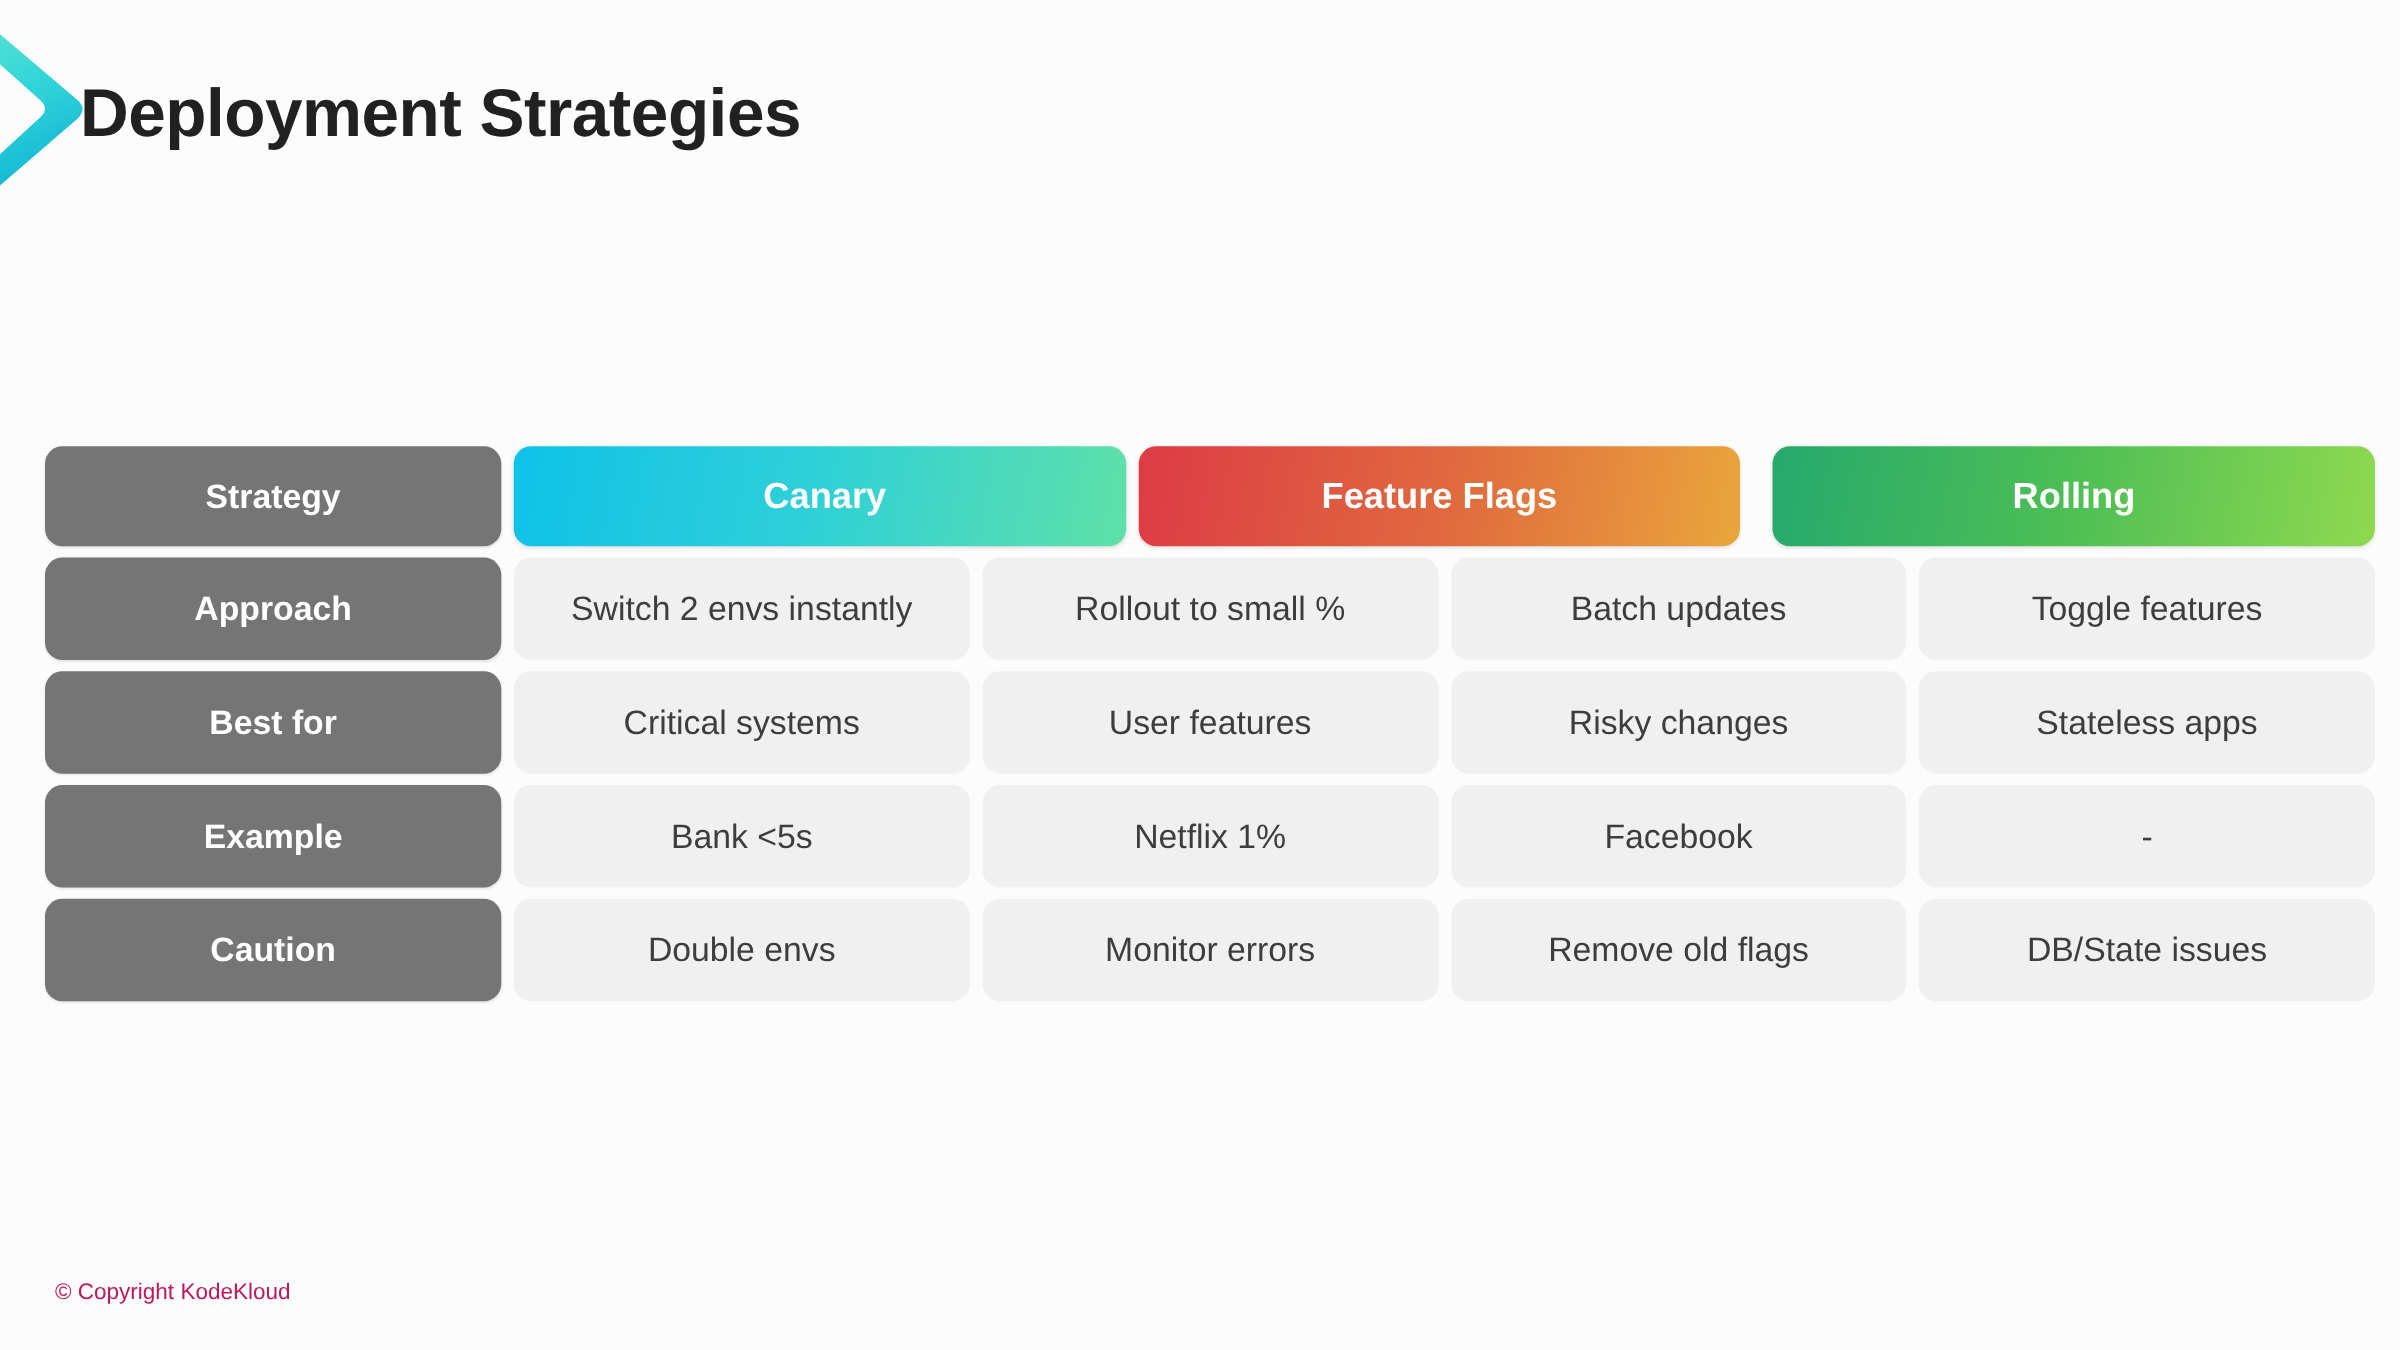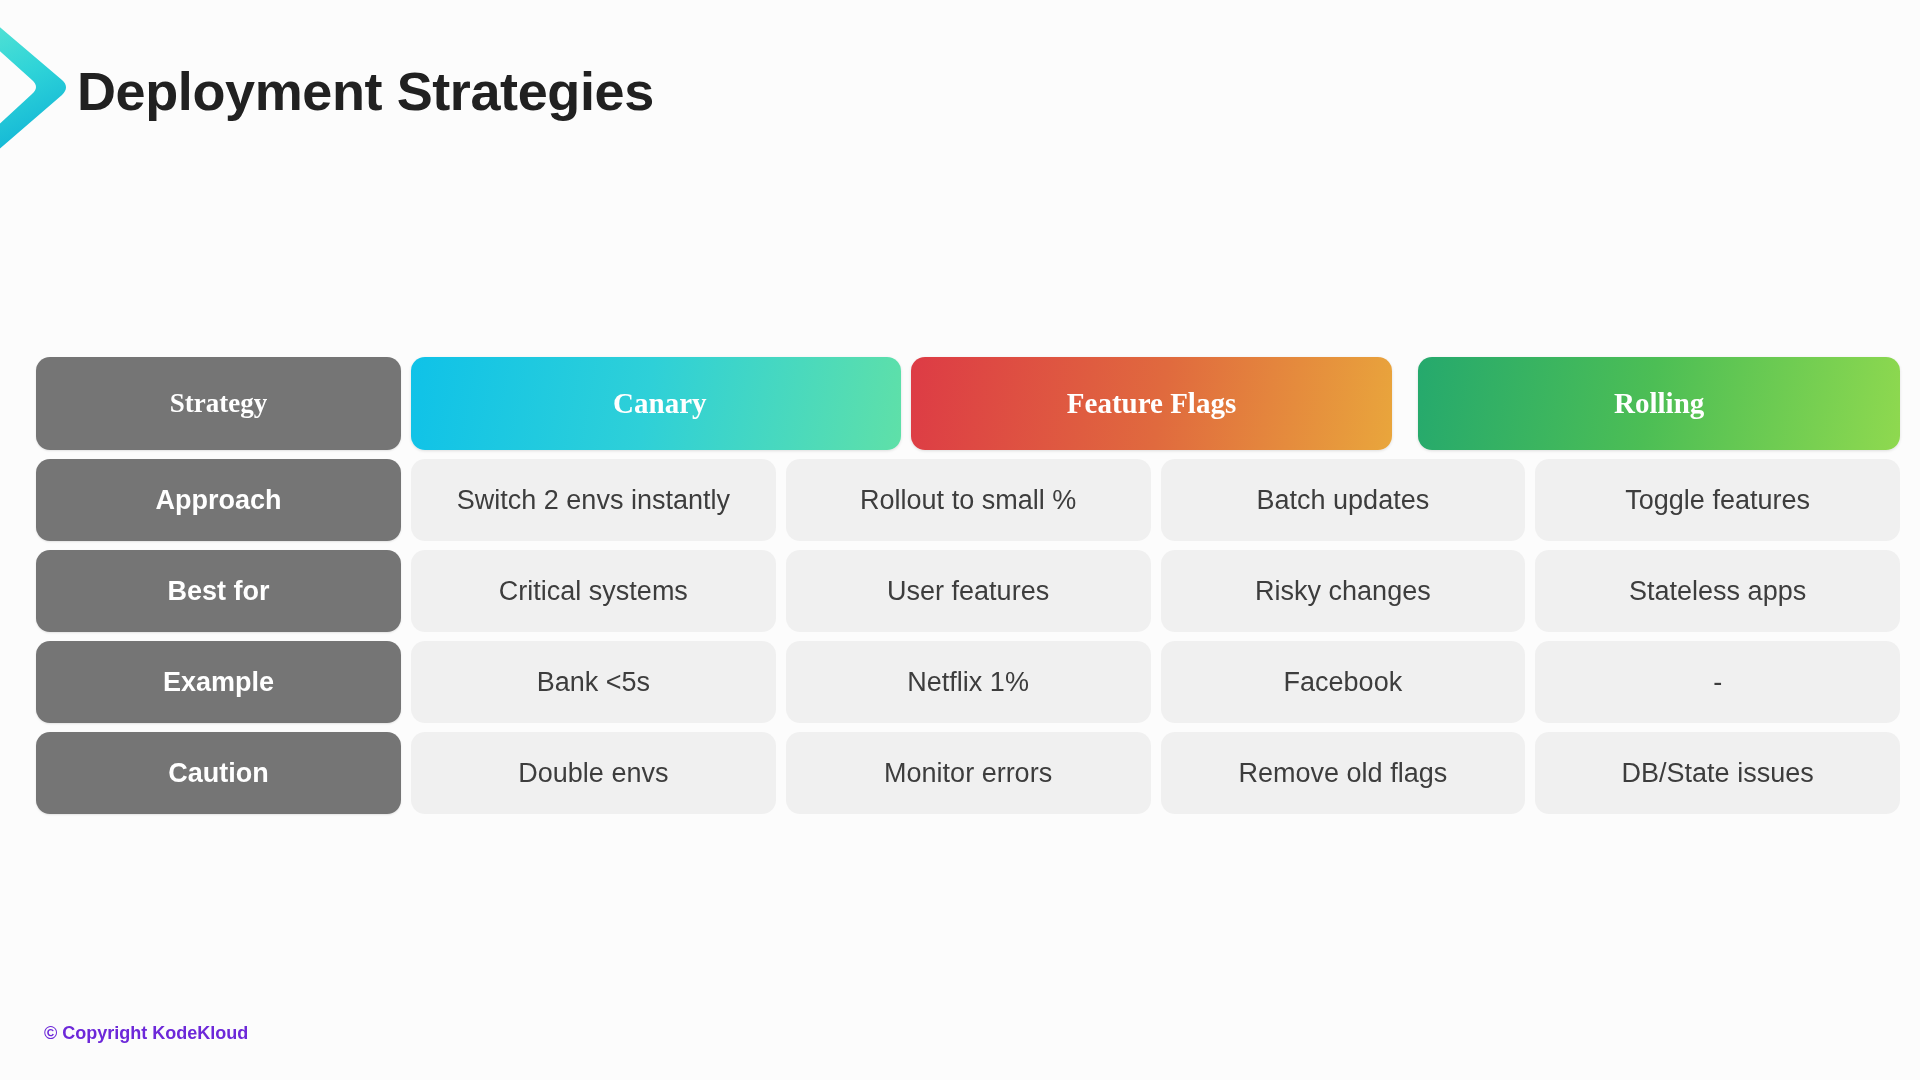--- a/index.html
+++ b/index.html
@@ -28,21 +28,21 @@
     left: -34px;
     top: 8px;
     width: 110px;
     height: 160px;
     pointer-events: none;
   }
 
   
   .slide-title {
     position: absolute;
-    left: 77px;
+    left: 64px;
     top: 62px;
     font-size: 54px;
     font-weight: 700;
     color: #212121;
     letter-spacing: -0.4px;
     line-height: 1.1;
     white-space: nowrap;
   }
 
   
@@ -102,30 +102,30 @@
   .cell.head.rolling     { background: linear-gradient(100deg, #25a96d 0%, #4cbe55 48%, #8fd94f 100%); margin-left: 16px; }
 
   
   .cell.data {
     background: #f0f0f0;
     color: #3d3d3d;
     font-weight: 400;
   }
 
   
-  .matrix-row.header { height: 93px; font-family: Liberation Serif, serif; }
+  .matrix-row.header { height: 80px; }
 
   
   .footer-copyright {
     position: absolute;
     left: 44px;
     top: 1023px;
     font-size: 18px;
-    color: #6d28d9;
-    font-weight: 700;
+    color: #be185d;
+    font-weight: 400;
   }
 </style>
 </head>
 <body>
 
 <div class="slide">
 
   <svg class="brand-chevron" viewBox="0 0 110 160" aria-hidden="true">
     <defs>
       <linearGradient id="chevGrad" x1="0" y1="0" x2="0.35" y2="1">

